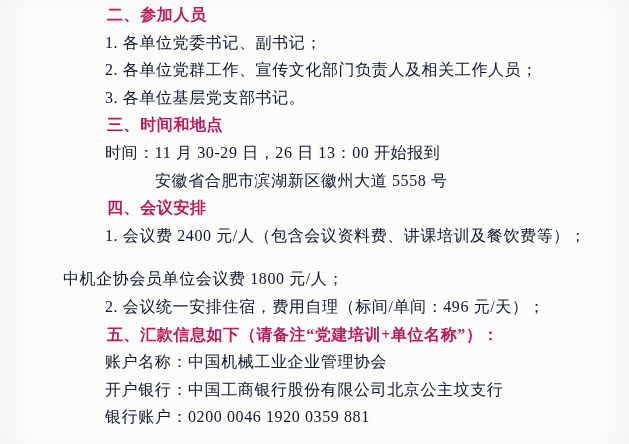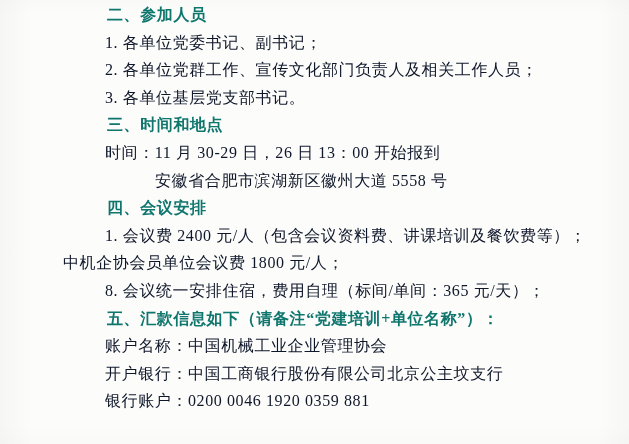--- a/index.html
+++ b/index.html
@@ -36,26 +36,26 @@
   .line {
     font-size: 16px;
     height: 27.6px;
     line-height: 27.6px;
     color: #0f172a;
     letter-spacing: 0.6px;
     white-space: nowrap;
   }
   .heading {
     font-weight: 700;
-    color: #0f766e;
+    color: #be185d;
     text-indent: 44px;
   }
   .indent1 { text-indent: 42px; }
   .indent2 { text-indent: 92px; }
-  .flush   { text-indent: 0; }
+  .flush   { text-indent: 0; margin-top: 16px; }
 </style>
 </head>
 <body>
 
 <div class="page">
   <div class="content">
 
     <div class="line heading">二、参加人员</div>
 
     <div class="line indent1">1. 各单位党委书记、副书记；</div>
@@ -70,21 +70,21 @@
 
 
     <div class="line indent2">安徽省合肥市滨湖新区徽州大道 5558 号</div>
 
     <div class="line heading">四、会议安排</div>
 
     <div class="line indent1">1. 会议费 2400 元/人（包含会议资料费、讲课培训及餐饮费等）；</div>
 
     <div class="line flush">中机企协会员单位会议费 1800 元/人；</div>
 
-    <div class="line indent1">8. 会议统一安排住宿，费用自理（标间/单间：365 元/天）；</div>
+    <div class="line indent1">2. 会议统一安排住宿，费用自理（标间/单间：496 元/天）；</div>
 
     <div class="line heading">五、汇款信息如下（请备注“党建培训+单位名称”）：</div>
 
     <div class="line indent1">账户名称：中国机械工业企业管理协会</div>
 
     <div class="line indent1">开户银行：中国工商银行股份有限公司北京公主坟支行</div>
 
     <div class="line indent1">银行账户：0200 0046 1920 0359 881</div>
 
   </div>

